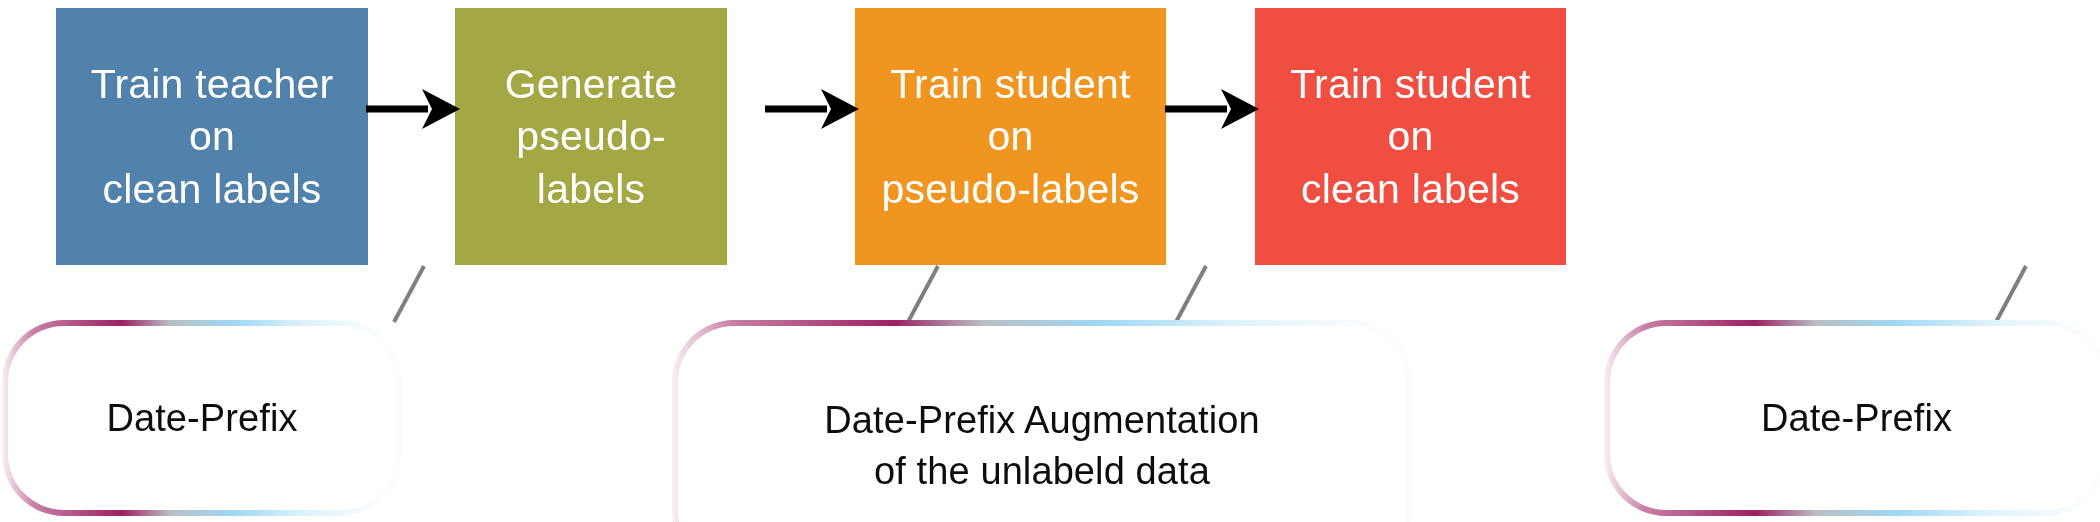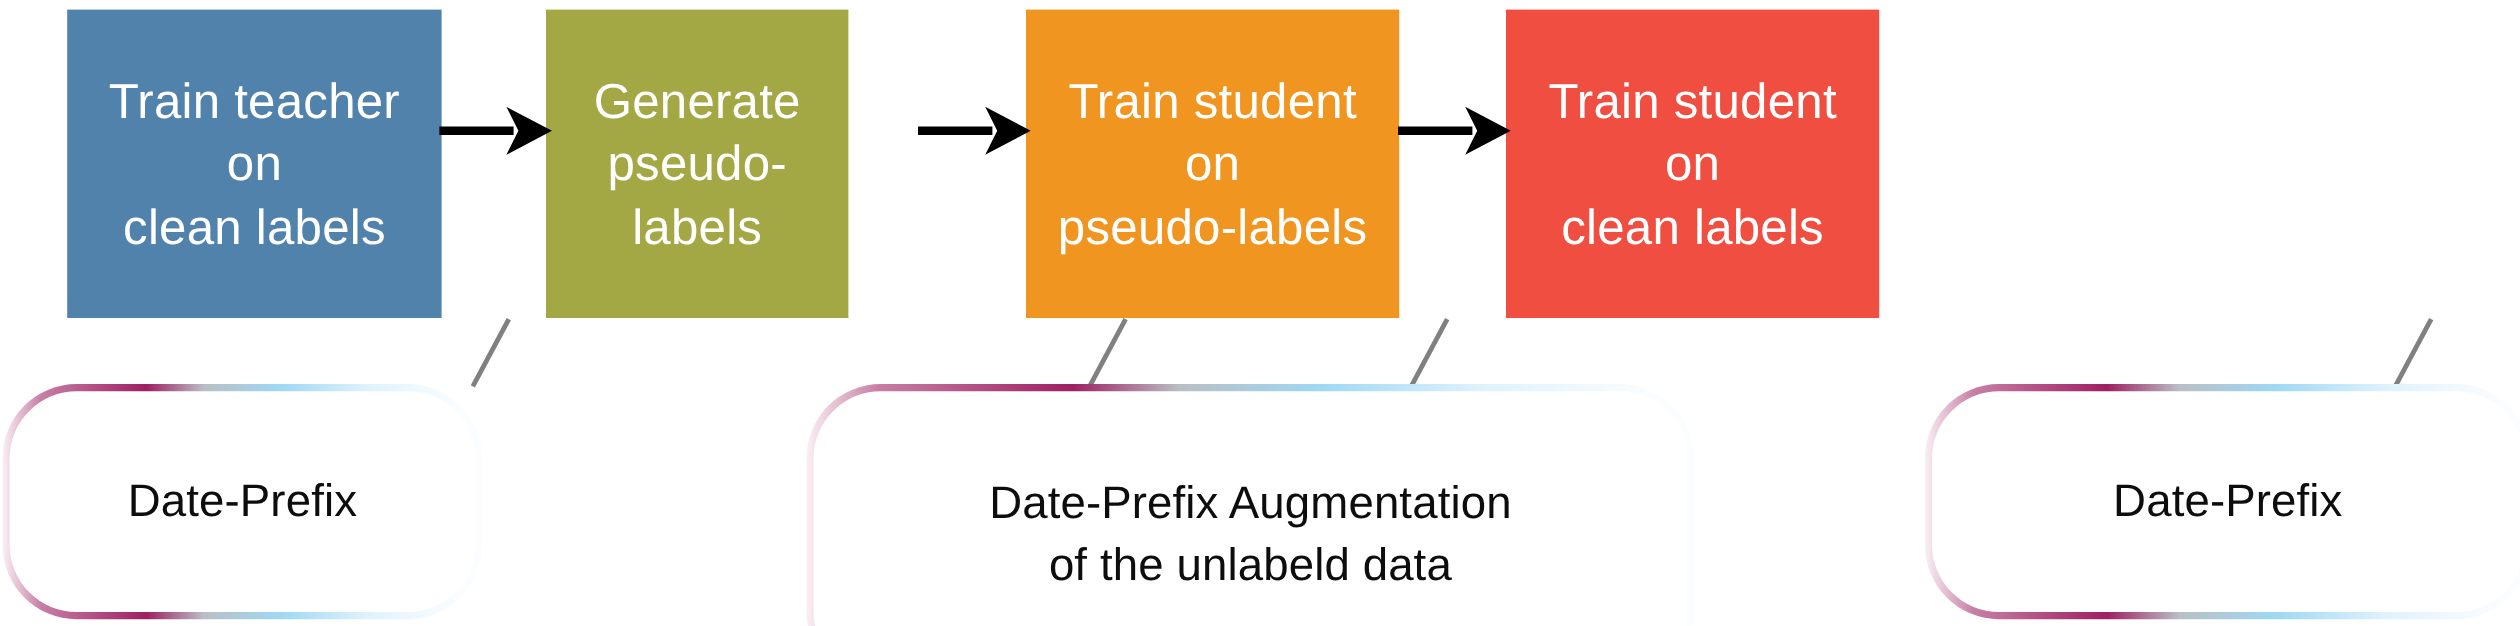--- a/index.html
+++ b/index.html
@@ -34,21 +34,21 @@
   .stage-label {
     color: #ffffff;
     font-size: 41px;
     line-height: 1.28;
     font-weight: 400;
     letter-spacing: 0.2px;
     white-space: pre-line;
   }
 
   #stage-0 { left: 56px;   width: 312px; }
-  #stage-1 { left: 455px;  width: 252px; justify-content: flex-end; }
+  #stage-1 { left: 455px;  width: 272px; justify-content: flex-end; }
   #stage-2 { left: 855px;  width: 311px; }
   #stage-3 { left: 1255px; width: 311px; }
 
   
   .arrow {
     position: absolute;
     top: 80px;
     width: 94px;
     height: 58px;
   }

